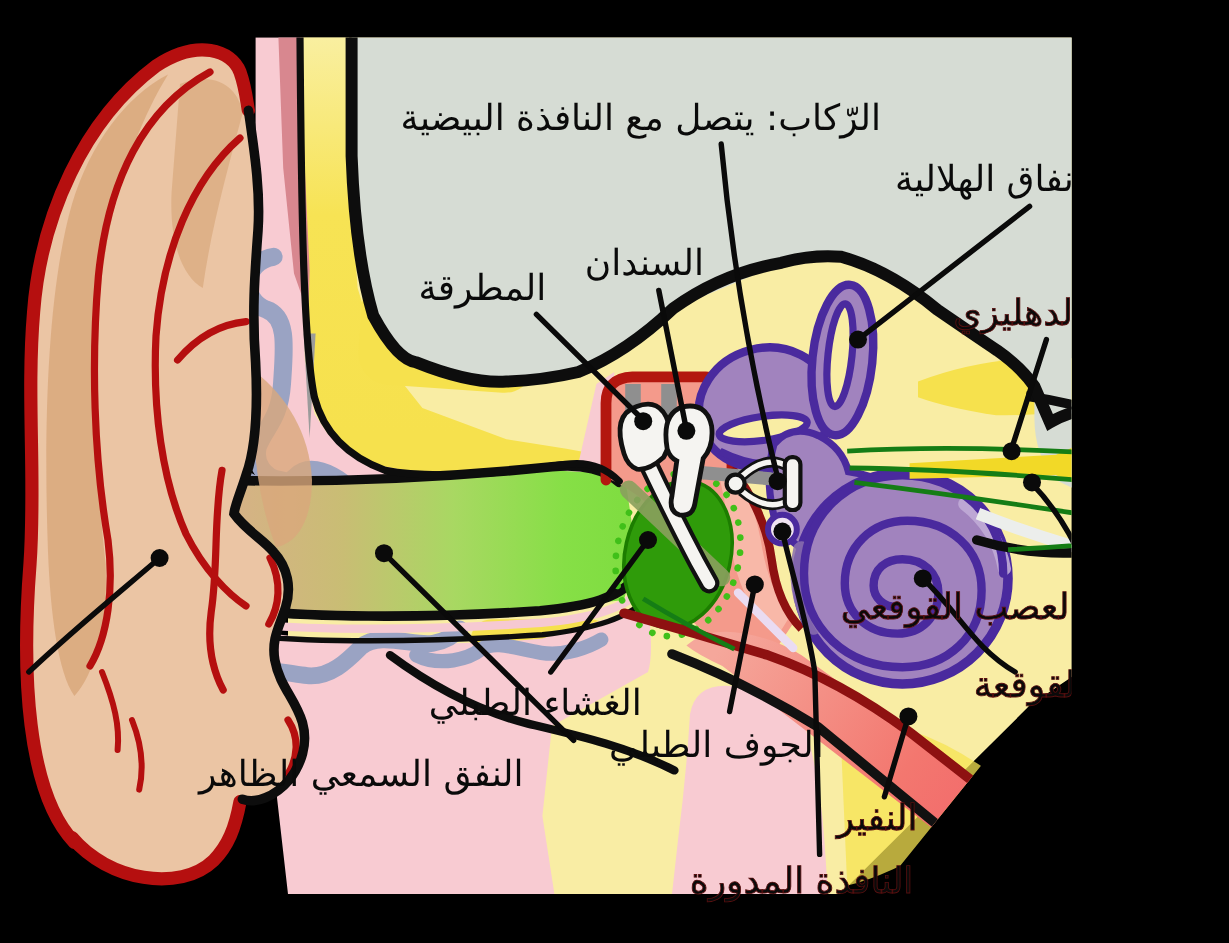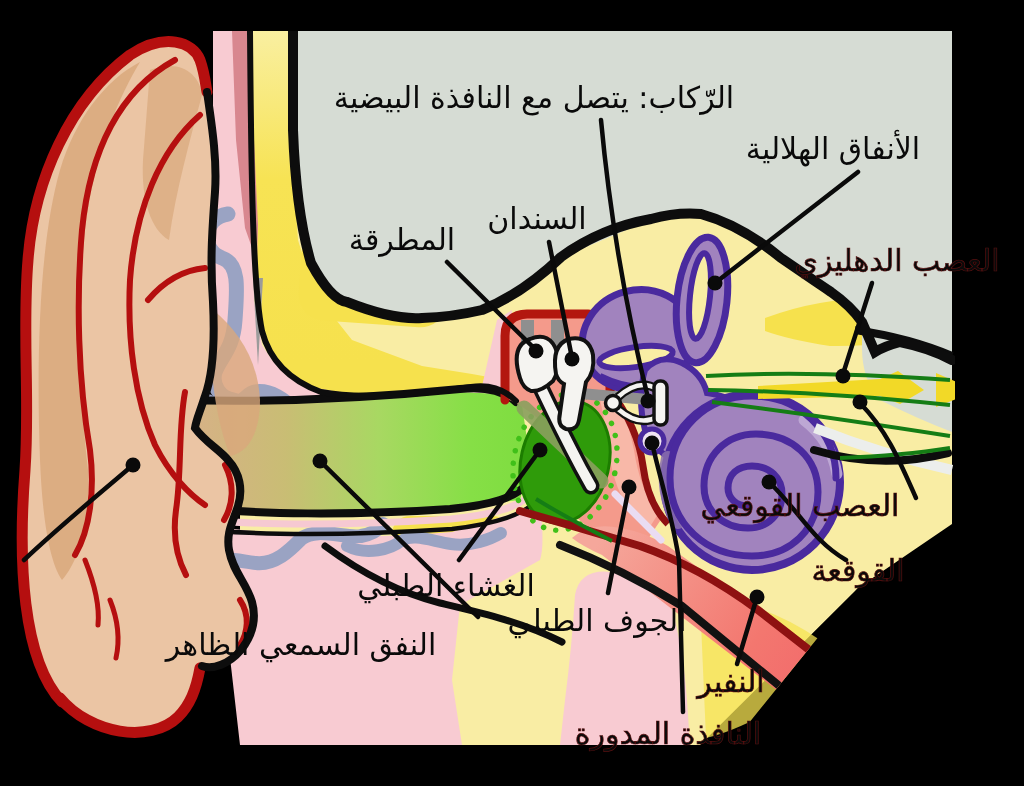--- a/index.html
+++ b/index.html
@@ -1,16 +1,16 @@
 <!DOCTYPE html>
 <html><head>
 <meta charset="utf-8">
 <style>
   html,body{margin:0;padding:0;background:#000;}
-  .stage{position:relative;width:1024px;height:786px;background:#000;overflow:hidden;}
+  .stage{position:relative;width:893px;height:786px;background:#000;overflow:hidden;}
   svg{display:block;}
   text{font-family:"DejaVu Sans",sans-serif;fill:#0a0a0a;direction:rtl;}
   .lbl{font-size:30px;}
   .lbl-clip{stroke:#5a1010;stroke-width:.7;}
 </style>
 </head>
 <body>
 
 <div class="stage">
 <svg width="1024" height="786" viewBox="0 0 1024 786">

